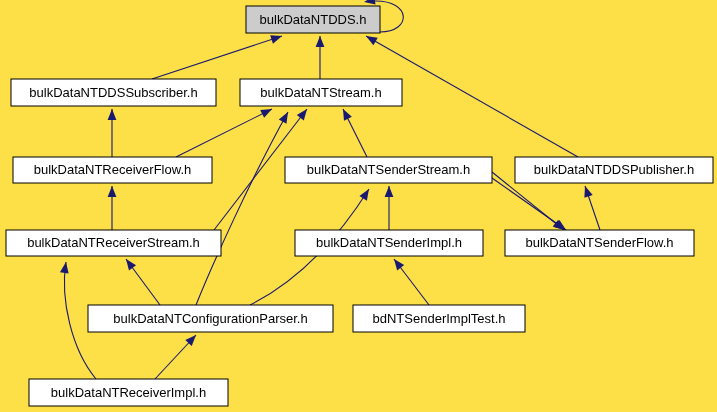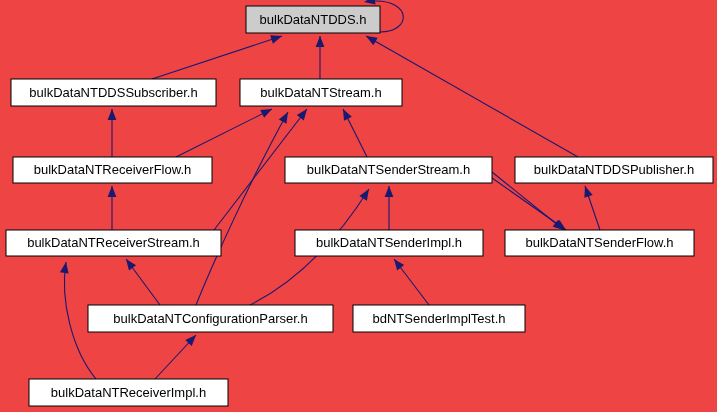--- a/index.html
+++ b/index.html
@@ -5,21 +5,21 @@
 <style>
   html, body {
     margin: 0;
     padding: 0;
     background: #ffffff;
   }
   #graph-root {
     position: relative;
     width: 717px;
     height: 412px;
-    background: #ef4444;
+    background: #fde047;
     overflow: hidden;
     font-family: "Liberation Sans", sans-serif;
   }
   #graph-svg {
     position: absolute;
     top: 0;
     left: 0;
     width: 717px;
     height: 412px;
     display: block;

